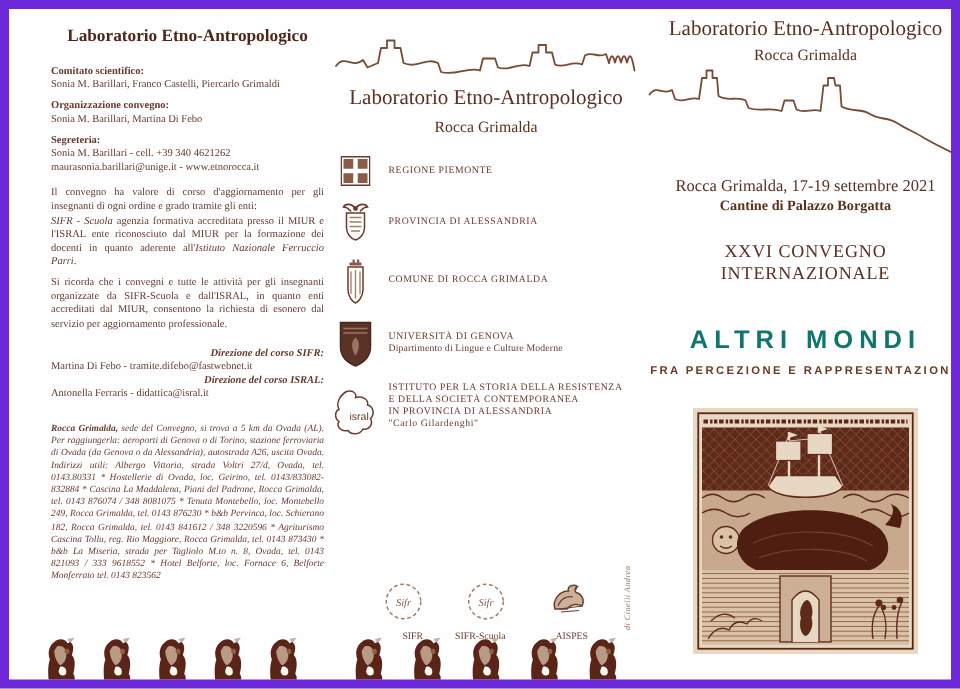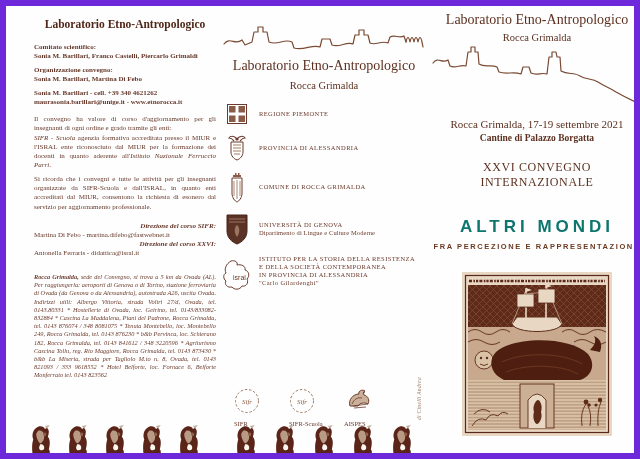--- a/index.html
+++ b/index.html
@@ -4,40 +4,40 @@
 <style>
   html,body{margin:0;padding:0;background:#888;}
   .page{position:relative;width:640px;height:459px;background:#fefefe;overflow:hidden;
         font-family:"Liberation Serif","DejaVu Serif",serif;color:#66382a;
         border:6px solid #6d28d9;box-sizing:border-box;}
   
   .panel-left{position:absolute;left:28px;top:12px;width:182px;}
   .lp-title{font-size:11.5px;font-weight:bold;text-align:center;color:#4f2718;margin:0 0 13px 0;}
   .sec{margin:0 0 5px 0;}
   .sec-label{font-size:7px;font-weight:bold;line-height:9px;}
-  .sec-line{font-size:7px;line-height:9px;font-weight:bold;}
+  .sec-line{font-size:7px;line-height:9px;}
   .body-p{font-size:7px;line-height:9.3px;text-align:justify;margin:0;}
   .mt8{margin-top:8px;} .mt4{margin-top:4px;}
   .it{font-style:italic;}
   .dir-block{margin-top:10px;font-size:7px;line-height:9px;}
   .dir-label{font-weight:bold;font-style:italic;text-align:right;}
   .travel{margin-top:15px;font-size:6.3px;line-height:8.2px;text-align:justify;font-style:italic;color:#6b3a2b;}
   .travel b{font-style:italic;}
   
   .panel-mid{position:absolute;left:216px;top:8px;width:204px;}
   .mid-title{font-size:14px;text-align:center;color:#5c3020;margin-top:2px;}
   .mid-sub{font-size:10.5px;text-align:center;color:#5c3020;margin-top:6px;}
   .logos{margin-top:13px;}
   .logo-row{display:flex;align-items:center;margin-bottom:10px;}
   .logo-icon{flex:0 0 30px;display:flex;justify-content:center;align-items:center;}
   .logo-label{font-size:6.5px;letter-spacing:.4px;color:#6b3a2b;margin-left:7px;line-height:8px;}
   .logo-sublabel{font-size:6.5px;letter-spacing:.1px;line-height:8px;}
   .prelines{white-space:pre-line;}
   .stamps-row{position:absolute;left:228px;top:382px;width:158px;display:flex;justify-content:space-between;}
-  .stamp{width:48px;text-align:left;}
+  .stamp{width:48px;text-align:right;}
   .stamp-label{font-size:6.5px;color:#6b3a2b;margin-top:2px;}
   .seal-text{font-size:7px;font-style:italic;fill:#8a5b47;}
   
   .panel-right{position:absolute;left:425px;top:6px;width:212px;text-align:center;}
   .rp-title{font-size:14px;color:#5c3020;}
   .rp-sub{font-size:10.5px;color:#5c3020;margin-top:4px;}
   .rp-date{font-size:11px;color:#5c3020;margin-top:13px;}
   .rp-venue{font-size:9.5px;color:#5c3020;margin-top:3px;font-weight:bold;}
   .rp-conf{font-size:12px;color:#5c3020;margin-top:17px;letter-spacing:.6px;}
   .rp-main{font-family:Liberation Sans, sans-serif;font-size:17px;font-weight:600;
@@ -81,32 +81,33 @@
 
     <div class="sec">
       <div class="sec-label">Comitato scientifico:</div>
       <div class="sec-line">Sonia M. Barillari, Franco Castelli, Piercarlo Grimaldi</div>
     </div>
     <div class="sec">
       <div class="sec-label">Organizzazione convegno:</div>
       <div class="sec-line">Sonia M. Barillari, Martina Di Febo</div>
     </div>
     <div class="sec">
+      <div class="sec-label">Segreteria:</div>
       <div class="sec-line">Sonia M. Barillari - cell.  +39 340 4621262</div>
       <div class="sec-line">maurasonia.barillari@unige.it - www.etnorocca.it</div>
     </div>
 
     <p class="body-p mt8"><span>Il convegno ha valore di corso d'aggiornamento per gli insegnanti di ogni ordine e grado tramite gli enti:</span></p>
     <p class="body-p"><span class="it">SIFR - Scuola</span><span> agenzia formativa accreditata presso il MIUR e l'ISRAL ente riconosciuto dal MIUR per la formazione dei docenti in quanto aderente all'</span><span class="it">Istituto Nazionale Ferruccio Parri</span><span>.</span></p>
     <p class="body-p mt4">Si ricorda che i convegni e tutte le attività per gli insegnanti organizzate da SIFR-Scuola e dall'ISRAL, in quanto enti accreditati dal MIUR, consentono la richiesta di esonero dal servizio per aggiornamento professionale.</p>
 
     <div class="dir-block">
       <div class="dir-label">Direzione del corso SIFR:</div>
-      <div>Martina Di Febo - martina.difebo@fastwebnet.it</div>
-      <div class="dir-label">Direzione del corso XXVI:</div>
+      <div>Martina Di Febo - tramite.difebo@fastwebnet.it</div>
+      <div class="dir-label">Direzione del corso ISRAL:</div>
       <div>Antonella Ferraris - didattica@isral.it</div>
     </div>
 
     <p class="travel"><b>Rocca Grimalda,</b><span> sede del Convegno, si trova a 5 km da Ovada (AL). Per raggiungerla: aeroporti di Genova o di Torino, stazione ferroviaria di Ovada (da Genova o da Alessandria), autostrada A26, uscita Ovada. Indirizzi utili: Albergo Vittoria, strada Voltri 27/d, Ovada, tel. 0143.80331 * Hostellerie di Ovada, loc. Geirino, tel. 0143/833082-832884 * Cascina La Maddalena, Piani del Padrone, Rocca Grimalda, tel. 0143 876074 / 348 8081075 * Tenuta Montebello, loc. Montebello 249, Rocca Grimalda, tel. 0143 876230 * b&amp;b Pervinca, loc. Schierano 182, Rocca Grimalda, tel. 0143 841612 / 348 3220596 * Agriturismo Cascina Tollu, reg. Rio Maggiore, Rocca Grimalda, tel. 0143 873430 * b&amp;b La Miseria, strada per Tagliolo M.to n. 8, Ovada, tel. 0143 821093 / 333 9618552 * Hotel Belforte, loc. Fornace 6, Belforte Monferrato tel. 0143 823562</span></p>
   </div>
 
   <div class="panel-mid">
     <svg class="skyline" width="204" height="42" viewBox="0 0 204 42">
       <path d="M2,30 C8,22 13,32 20,26 L23,31 L30,28 L32,18 L36,18 L36,13 L41,13 L41,18 L45,18 L47,28 C56,32 62,24 70,28 L72,34 C82,37 90,30 98,33 L100,25 L108,25 L110,31 C118,34 124,27 131,30 L133,21 L137,21 L137,16 L142,16 L142,21 L146,21 L148,29 C154,32 159,26 166,29 L168,23 C173,20 177,25 182,22 L184,28" fill="none" stroke="#7a4a33" stroke-width="1.2" stroke-linejoin="round" stroke-linecap="round"></path>
       <path d="M184,28 q2,-9 4,0 q2,-9 4,0 q2,-9 4,0 q2,-9 4,0 L201,33" fill="none" stroke="#7a4a33" stroke-width="1.2" stroke-linecap="round"></path>

